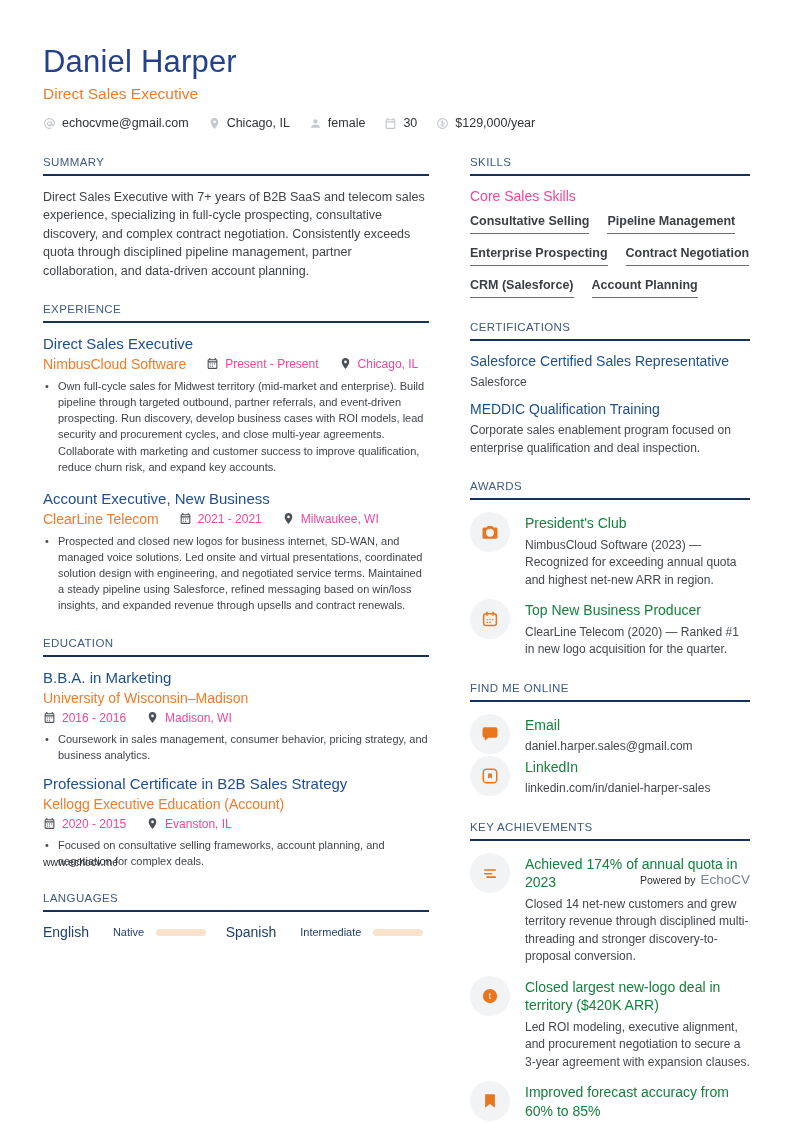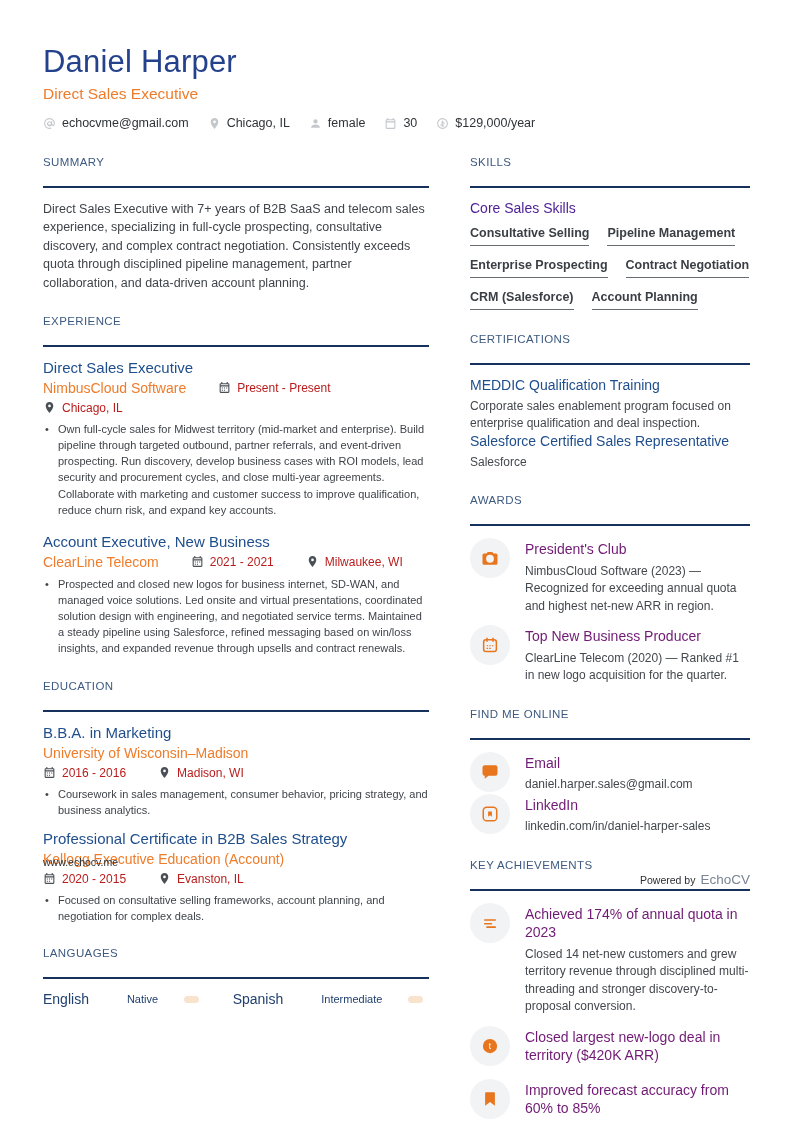--- a/index.html
+++ b/index.html
@@ -15,58 +15,58 @@
   .contact-item svg { width:13px; height:13px; color:#c3c8cd; flex:none; }
 
   
   .cols { display:flex; gap:41px; }
   .col-left { width:386px; flex:none; }
   .col-right { flex:1; min-width:0; }
 
   
   .section { margin-bottom:23px; }
   .sec-head { font-size:11.5px; font-weight:500; letter-spacing:.4px; color:#3d5a80;
-    padding-bottom:18px; border-bottom:2.5px solid #16325c; margin-bottom:12px; }
+    padding-bottom:6px; border-bottom:2.5px solid #16325c; margin-bottom:12px; }
 
   .body-text { font-size:12.5px; line-height:1.47; color:#3f444a; }
 
   
   .entry { margin-bottom:15px; }
   .entry-title { font-size:15px; font-weight:500; color:#1f4e8c; margin-bottom:4px; }
-  .entry-sub { display:flex; align-items:center; flex-wrap:wrap; gap:5px 32px; margin-bottom:6px; }
+  .entry-sub { display:flex; align-items:center; flex-wrap:wrap; gap:5px 20px; margin-bottom:6px; }
   .entry-org { font-size:14px; font-weight:500; color:#ee7c2b; }
-  .meta { display:flex; align-items:center; gap:6px; font-size:12px; color:#b91c1c; }
+  .meta { display:flex; align-items:center; gap:6px; font-size:12px; color:#ec4899; }
   .meta svg { width:13px; height:13px; color:#4a4f55; flex:none; }
   .bullet { position:relative; padding-left:15px; font-size:11px; line-height:1.47; color:#3f444a; }
   .bullet::before { content:"•"; position:absolute; left:2px; top:0; color:#3f444a; }
 
   
-  .lang-row { display:flex; align-items:center; gap:26px; }
+  .lang-row { display:flex; align-items:center; gap:12px; }
   .lang-name { font-size:14px; color:#1f3f6e; margin-right:12px; }
   .lang-level { font-size:11px; color:#1f3f6e; }
   .lang-bar { width:64px; height:7px; border-radius:4px; background:#fae3cd; overflow:hidden; margin-right:6px; }
   .lang-fill { height:100%; border-radius:4px; background:#e8761f; }
 
   
-  .skill-group-title { font-size:14px; font-weight:500; color:#4c1d95; margin-bottom:10px; }
+  .skill-group-title { font-size:14px; font-weight:500; color:#ec4899; margin-bottom:10px; }
   .skill-list { display:flex; flex-wrap:wrap; gap:12px 18px;font-weight:bold; }
   .skill { font-size:12.5px; color:#3a3f45; padding-bottom:5px; border-bottom:1.2px solid #696e74; }
 
   
   .cert { margin-bottom:10px; }
   .cert-title { font-size:14px; font-weight:500; color:#1f4e8c; margin-bottom:5px; }
   .cert-desc { font-size:12px; line-height:1.45; color:#43484e; }
 
   
   .icon-row { display:flex; gap:15px; margin-bottom:10px; }
   .icon-circle { width:40px; height:40px; border-radius:50%; background:#f2f3f5; flex:none;
     display:flex; align-items:center; justify-content:center; color:#e8761f; }
   .icon-circle svg { width:18px; height:18px; }
   .icon-body { flex:1; min-width:0; padding-top:2px; }
-  .icon-title { font-size:14px; font-weight:500; color:#701a75; line-height:1.32; margin-bottom:4px; }
+  .icon-title { font-size:14px; font-weight:500; color:#15803d; line-height:1.32; margin-bottom:4px; }
   .icon-desc { font-size:12px; line-height:1.46; color:#43484e; }
 
   
   .footer-left { position:absolute; left:43px; bottom:28px; font-size:10.5px; color:#2b2f33; }
   .footer-right { position:absolute; right:44px; bottom:9px; display:flex; align-items:baseline; gap:5px; }
   .powered-by { font-size:10.5px; color:#2b2f33; }
   .brand { font-size:13.5px; color:#7a8494; }
 </style>
 </head>
 <body>
@@ -231,27 +231,27 @@
           <span class="skill">Pipeline Management</span>
           <span class="skill">Enterprise Prospecting</span>
           <span class="skill">Contract Negotiation</span>
           <span class="skill">CRM (Salesforce)</span>
           <span class="skill">Account Planning</span>
         </div>
       </div>
 
       <div class="section">
         <div class="sec-head">CERTIFICATIONS</div>
+        <div class="cert">
+          <div class="cert-title">Salesforce Certified Sales Representative</div>
+          <div class="cert-desc">Salesforce</div>
+        </div>
         <div class="cert" style="margin-bottom:0">
           <div class="cert-title">MEDDIC Qualification Training</div>
           <div class="cert-desc">Corporate sales enablement program focused on enterprise qualification and deal inspection.</div>
-        </div>
-        <div class="cert">
-          <div class="cert-title">Salesforce Certified Sales Representative</div>
-          <div class="cert-desc">Salesforce</div>
         </div>
       </div>
 
       <div class="section">
         <div class="sec-head">AWARDS</div>
         <div class="icon-row">
           <span class="icon-circle">
             <svg viewBox="0 0 24 24" fill="currentColor">
                 <path d="M20 6h-3.2L15 4H9L7.2 6H4a2 2 0 0 0-2 2v11a2 2 0 0 0 2 2h16a2 2 0 0 0 2-2V8a2 2 0 0 0-2-2zm-8 12.2a5.2 5.2 0 1 1 0-10.4 5.2 5.2 0 0 1 0 10.4z"></path>
                 <circle cx="12" cy="13" r="3.1" fill="#f2f3f5"></circle>
@@ -319,20 +319,21 @@
         </div>
         <div class="icon-row">
           <span class="icon-circle">
             <svg viewBox="0 0 24 24">
                 <circle cx="12" cy="12" r="9.5" fill="currentColor"></circle>
                 <text x="12" y="16" font-size="11" font-family="Liberation Sans, sans-serif" fill="#ffffff" text-anchor="middle">t</text>
               </svg>
           </span>
           <div class="icon-body">
             <div class="icon-title">Closed largest new-logo deal in territory ($420K ARR)</div>
+            <div class="icon-desc">Led ROI modeling, executive alignment, and procurement negotiation to secure a 3-year agreement with expansion clauses.</div>
           </div>
         </div>
         <div class="icon-row" style="margin-bottom:0">
           <span class="icon-circle">
             <svg viewBox="0 0 24 24" fill="currentColor">
                 <path d="M6.5 3h11a1 1 0 0 1 1 1v17l-6.5-5-6.5 5V4a1 1 0 0 1 1-1z"></path>
               </svg>
           </span>
           <div class="icon-body">
             <div class="icon-title">Improved forecast accuracy from 60% to 85%</div>

